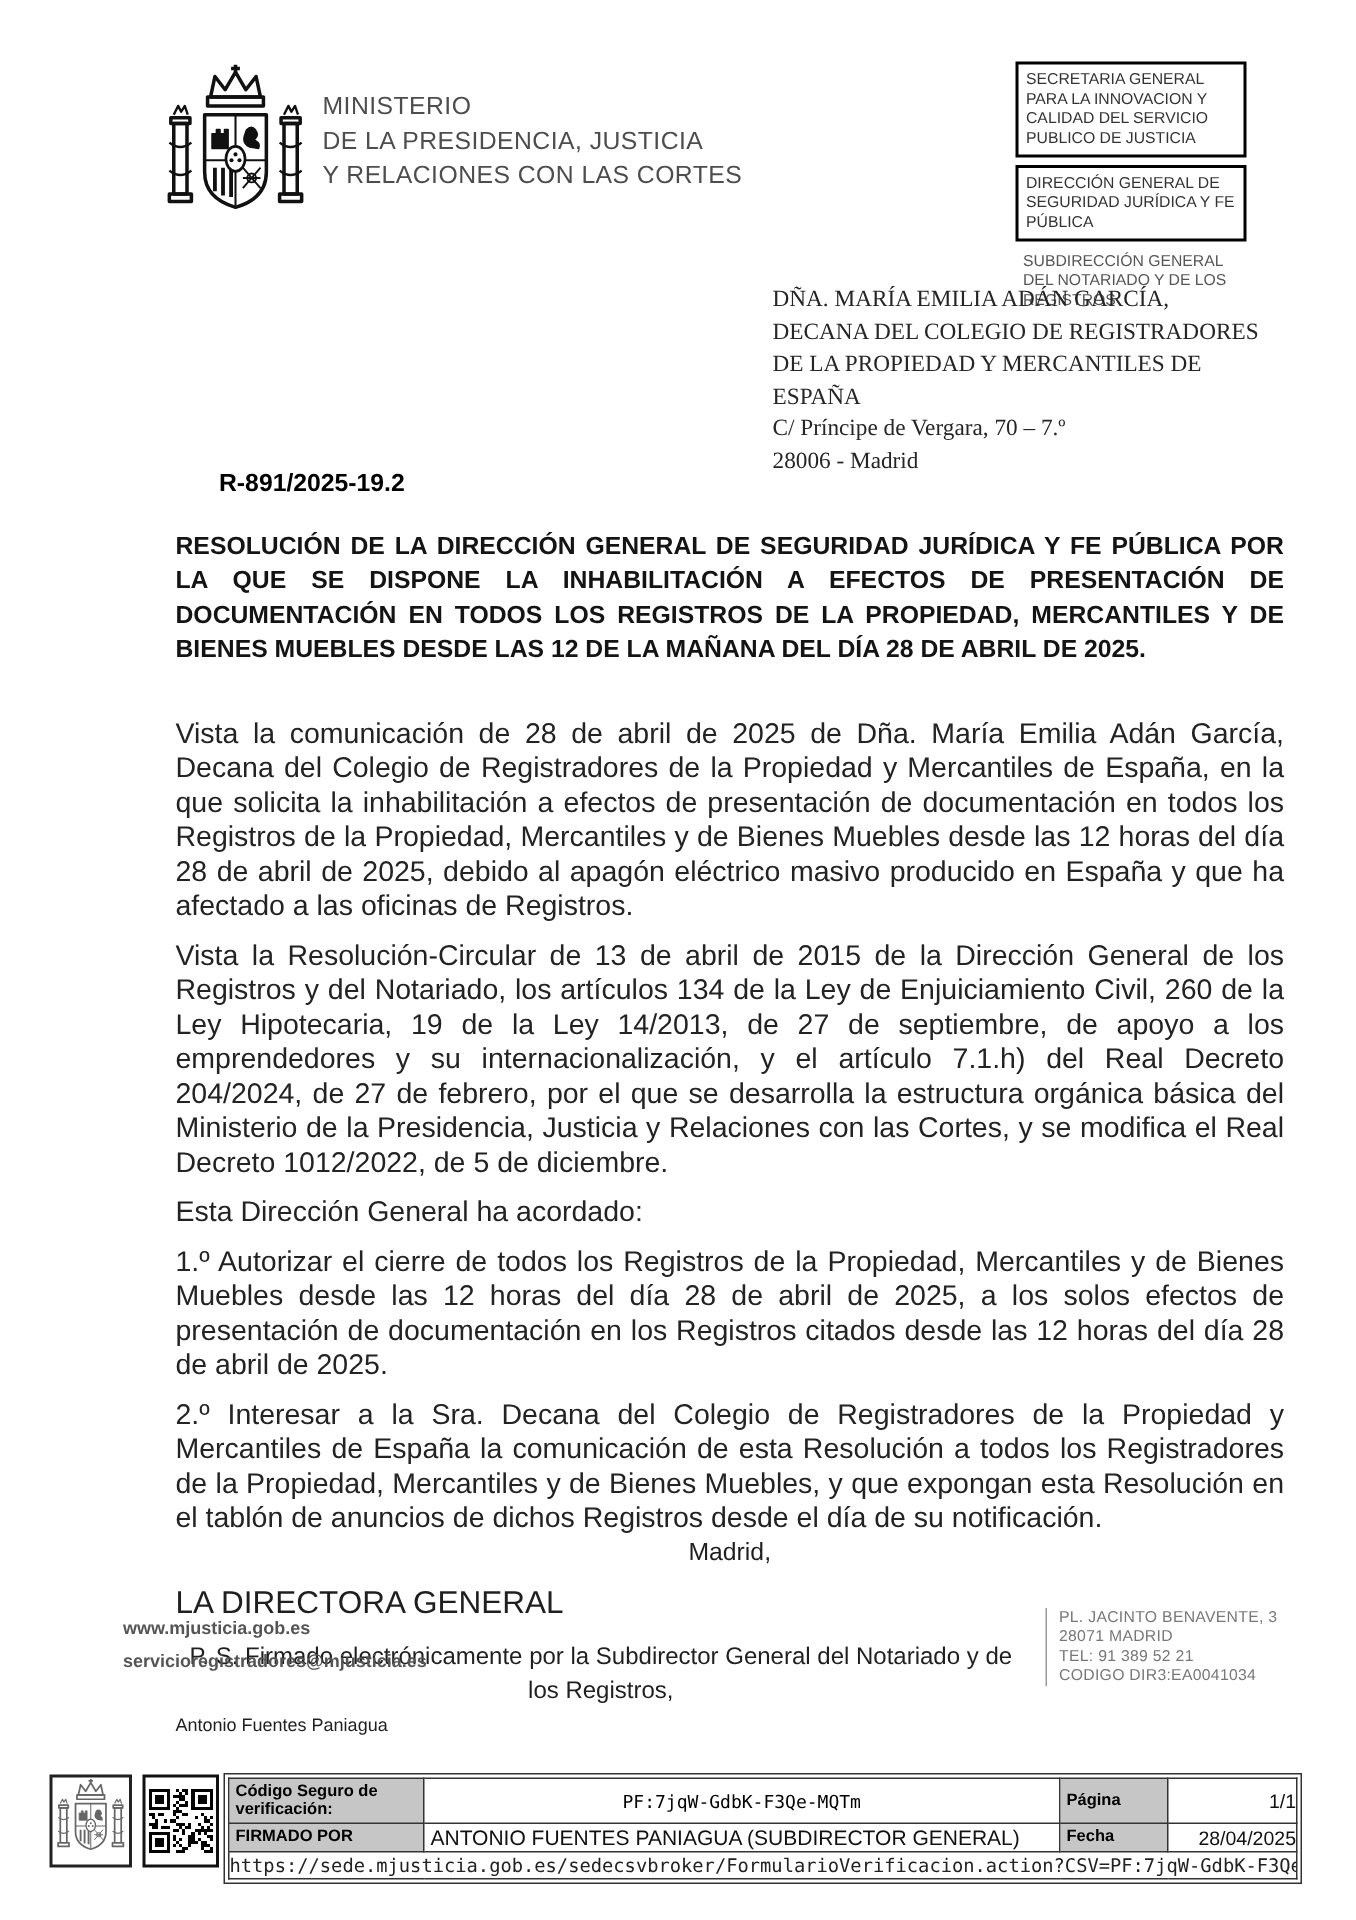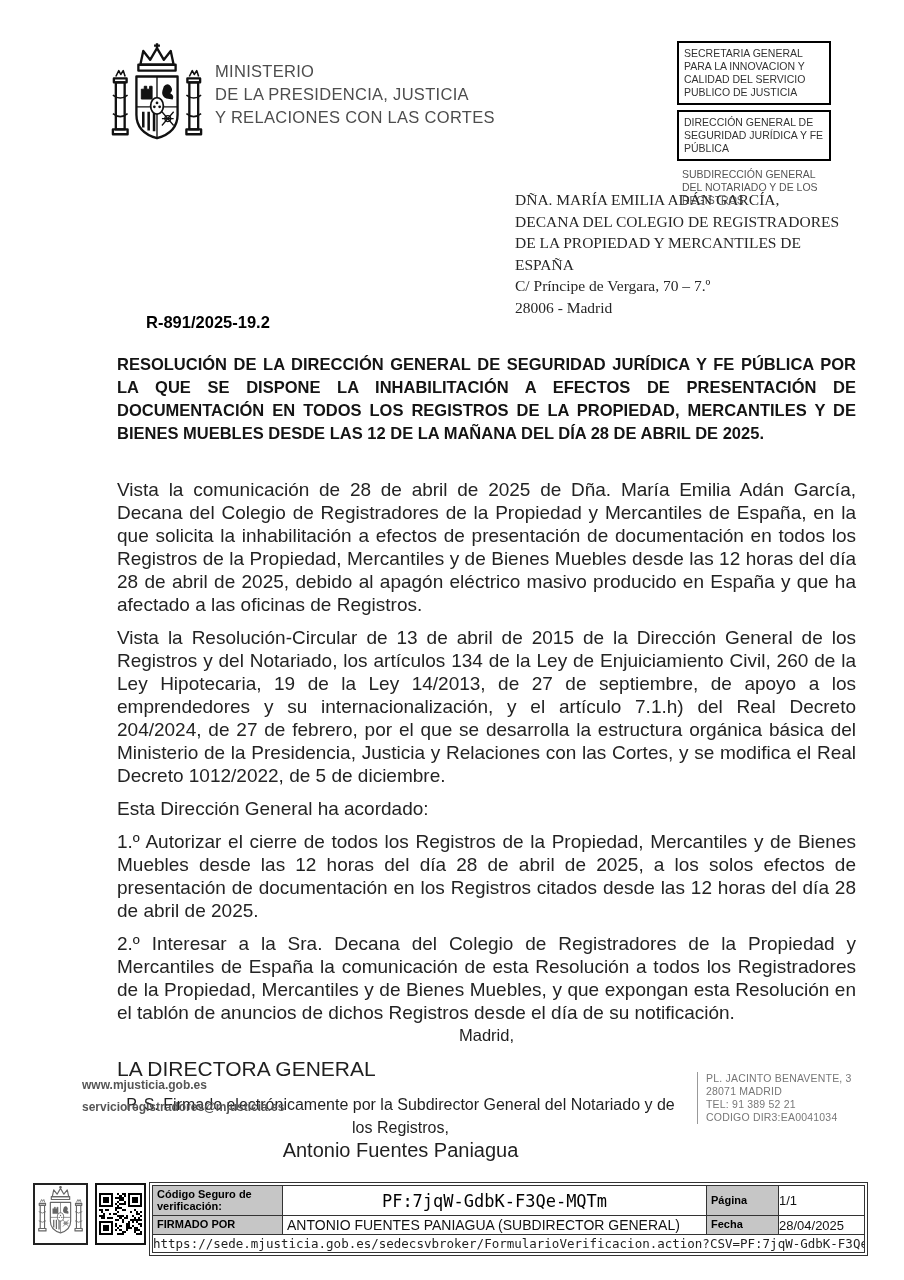--- a/index.html
+++ b/index.html
@@ -18,36 +18,36 @@
   .recipient{position:absolute;left:515px;top:189px;font-size:15.5px;line-height:21.5px;color:#262626;font-family:Liberation Serif, serif;}
   
   .main{position:absolute;left:117px;top:311px;width:739px;}
   .reference{font-weight:bold;font-size:16.5px;line-height:23px;margin-left:29px;color:#000000;}
   .doc-title{margin-top:19px;font-weight:bold;font-size:16.5px;line-height:23px;text-align:justify;color:#141414;}
   .para{margin:0;margin-top:10px;font-size:19px;line-height:23px;text-align:justify;color:#232323;}
   .para.first{margin-top:33px;}
   .place-line{margin:0;font-size:16.5px;line-height:23px;text-align:center;}
   .role-line{margin:0;margin-top:10px;font-size:21px;line-height:23px;text-align:left;padding-right:85px;}
   .ps-line{margin:0;margin-top:13px;font-size:16px;line-height:23px;text-align:center;padding-right:172px;}
-  .signer-line{margin:0;font-size:20px;line-height:23px;text-align:center;padding-right:172px;}
+  .signer-line{margin:0;font-size:12px;line-height:23px;text-align:left;padding-right:172px;}
   
   .footer-left{position:absolute;left:82px;top:1074px;font-size:12px;line-height:22px;color:#555;font-weight:bold;}
   .footer-right{position:absolute;left:697px;top:1072px;border-left:1.5px solid #999;padding-left:8px;font-size:10.5px;line-height:13px;color:#777;letter-spacing:.2px;}
   
   .crest-box{position:absolute;left:33px;top:1183px;width:55px;height:62px;border:2px solid #222;color:#666;box-sizing:border-box;}
   .crest-box svg{width:100%;height:100%;}
   .qr-box{position:absolute;left:95px;top:1183px;width:51px;height:62px;border:2px solid #111;box-sizing:border-box;background:#fff;}
   .qr-box svg{width:100%;height:100%;display:block;}
   .v-table{position:absolute;left:149px;top:1182px;width:719px;border:1.5px solid #333;padding:2px;box-sizing:border-box;background:#fff;}
   .v-grid{width:100%;border-collapse:collapse;table-layout:fixed;}
   .v-grid td{border:1px solid #333;padding:0;vertical-align:middle;overflow:hidden;white-space:nowrap;}
   td.lbl{background:#c6c6c6;font-weight:bold;font-size:11px;line-height:11.5px;padding:2px 4px;white-space:normal;color:#000;}
-  td.csv{font-family:"DejaVu Sans Mono",monospace;font-size:17px;text-align:center;height:29px;color:#000;}
+  td.csv{font-family:"DejaVu Sans Mono",monospace;font-size:12px;text-align:center;height:29px;color:#000;}
   td.name{font-size:14px;padding:1px 4px;height:16px;color:#111;}
-  td.small-val{font-size:13px;text-align:left;color:#111;}
+  td.small-val{font-size:13px;text-align:right;color:#111;}
   td.url{font-family:"DejaVu Sans Mono",monospace;font-size:12.5px;text-align:center;height:17px;color:#222;}
   .col-lbl{width:130px;} .col-csv{width:auto;} .col-plbl{width:72px;} .col-pval{width:86px;}
 </style>
 </head>
 <body>
 
 <svg width="0" height="0" style="position:absolute" aria-hidden="true">
   <symbol id="crest" viewBox="0 0 100 120">
     <g fill="none" stroke="currentColor" stroke-width="2.4" stroke-linejoin="round">
 

